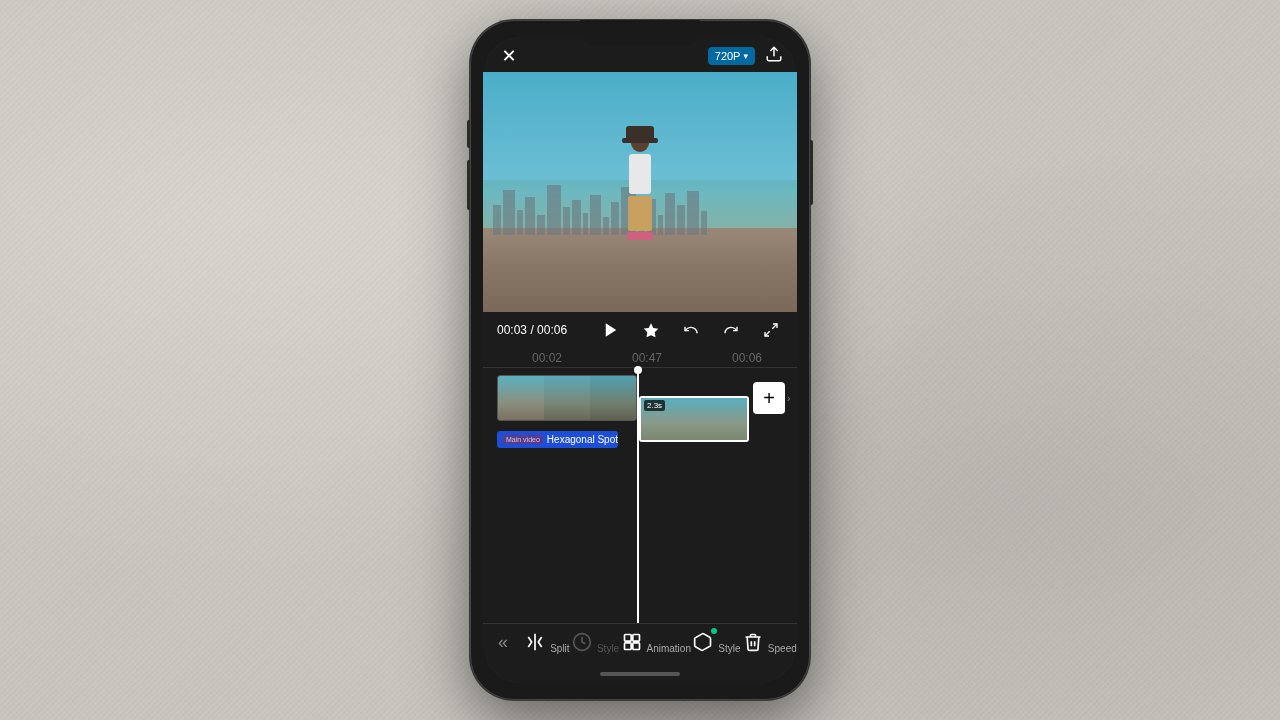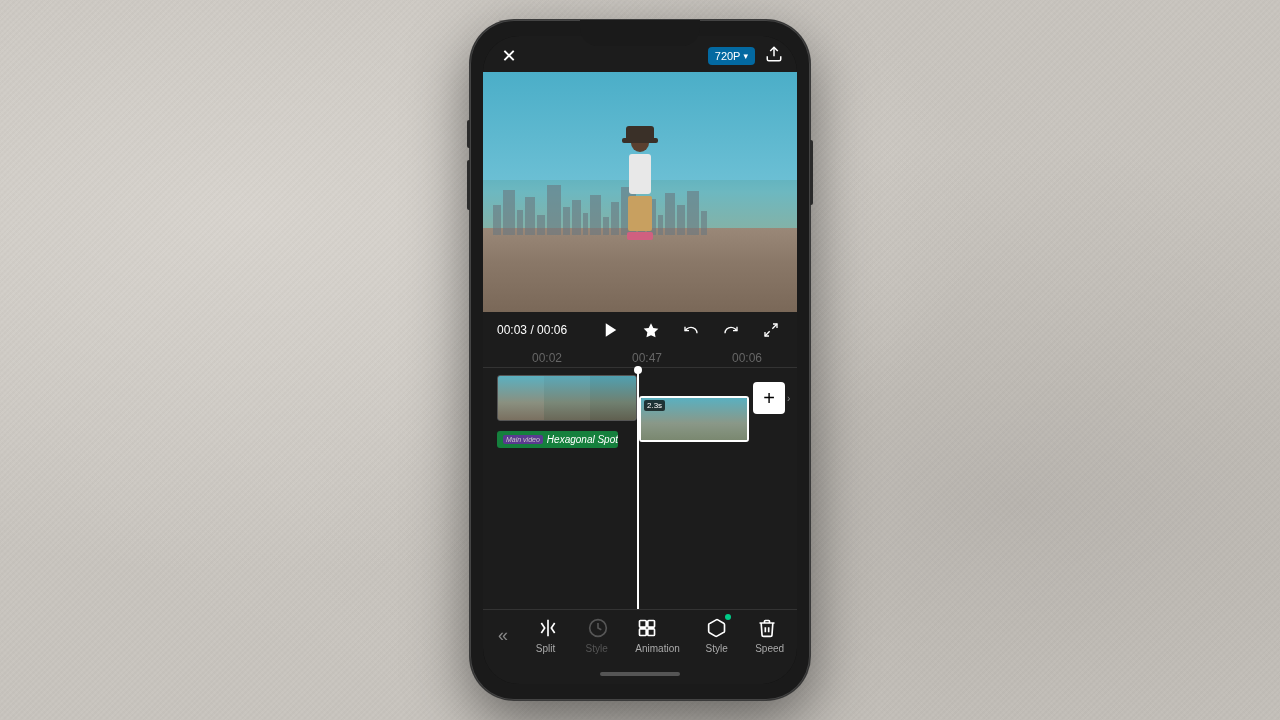--- a/index.html
+++ b/index.html
@@ -393,32 +393,31 @@
     
     .effect-track {
       height: 26px;
       padding-left: 14px;
       display: flex;
       align-items: center;
       margin-top: 2px;
     }
 
     .effect-badge {
-      background: #15803d;
+      background: #1d4ed8;
       color: #fff;
       font-size: 9px;
       padding: 3px 6px;
       border-radius: 3px;
       display: flex;
       align-items: center;
       gap: 4px;
       white-space: nowrap;
       width: 121px;
       overflow: hidden;
-      font-style: italic;
     }
 
     .main-video-label {
       background: #5a3a90;
       color: #ccc;
       font-size: 7px;
       padding: 1px 3px;
       border-radius: 2px;
       white-space: nowrap;
       flex-shrink: 0;
@@ -471,22 +470,22 @@
 
     .toolbar-items {
       flex: 1;
       display: flex;
       align-items: center;
       justify-content: space-around;
     }
 
     .toolbar-item {
       display: flex;
-      flex-direction: column;
-      align-items: flex-start;
+      flex-direction: row;
+      align-items: flex-end;
       gap: 3px;
       cursor: pointer;
     }
 
     .toolbar-icon {
       width: 24px;
       height: 24px;
       display: flex;
       align-items: center;
       justify-content: center;

